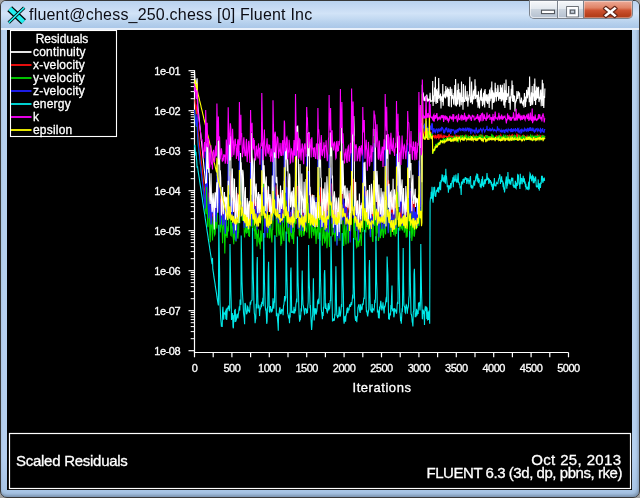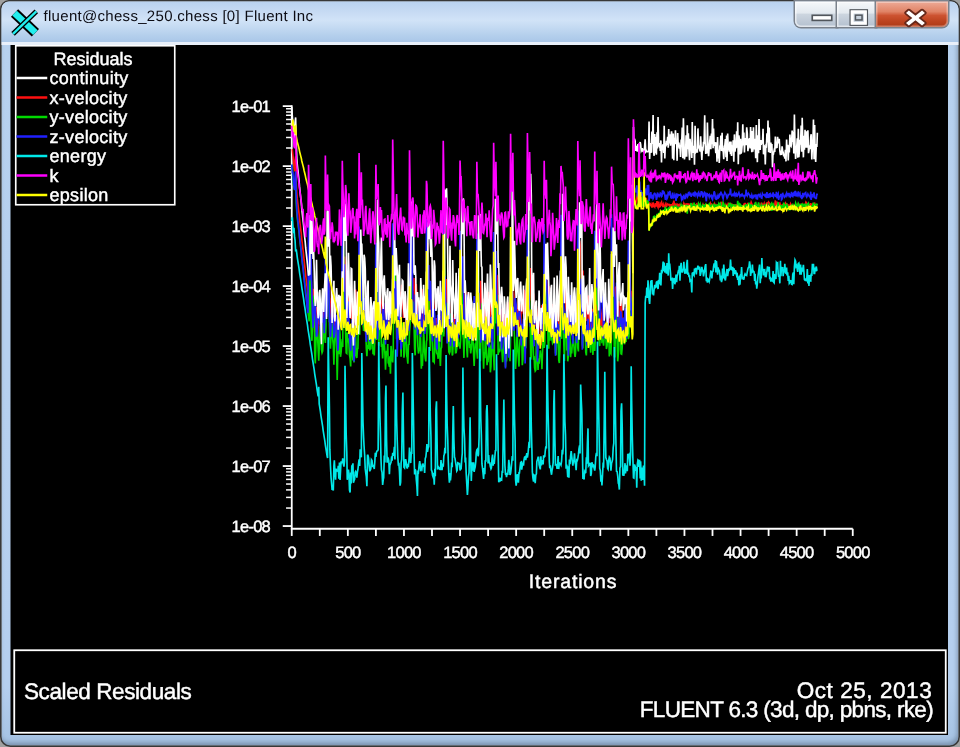--- a/index.html
+++ b/index.html
@@ -2,21 +2,21 @@
 <html><head><meta charset="utf-8"><style>
 html,body{margin:0;padding:0;width:640px;height:498px;background:#a0a0a0;overflow:hidden;
   font-family:"Liberation Sans",sans-serif;}
 #win{position:absolute;left:0;top:0;width:638px;height:496px;border:1px solid #383838;border-radius:6px 6px 7px 7px;
   background:linear-gradient(#b7d1ee 0%,#b5cfee 92%,#a7c4e4 99%);
   box-shadow:inset 0 1px 0 rgba(255,255,255,.75),inset -1px -2px 3px rgba(40,55,75,.35);}
 #title{position:absolute;left:1px;top:1px;width:638px;height:27px;border-radius:5px 5px 0 0;
   background:linear-gradient(180deg,#b9d2ef 0%,#c9dcf4 30%,#d1e3f7 46%,#c7dcf3 60%,#b4cfec 84%,#aac7e8 100%);}
 #hl{position:absolute;left:1px;top:28px;width:638px;height:1.6px;background:#e9f0fa;}
 #content{position:absolute;left:7px;top:30px;width:625px;height:460px;background:#000;}
-#ttext{position:absolute;left:29px;top:6px;font-size:10px;letter-spacing:0.2px;color:#0c0c14;}
+#ttext{position:absolute;left:29px;top:6px;font-size:16px;letter-spacing:0.2px;color:#0c0c14;}
 .btn{position:absolute;top:1px;height:17px;}
 #bmin{left:530px;width:28px;border-radius:0 0 0 4px;}
 #bmax{left:558px;width:26px;}
 #bclose{left:584px;width:48px;border-radius:0 0 4px 0;}
 #bmin,#bmax{background:linear-gradient(#f6f8fa 0%,#e3e9ef 45%,#ccd5df 50%,#b4c0cf 100%);
   box-shadow:inset 0 0 0 1px rgba(255,255,255,.6),0 0 0 1px #7b828c;}
 #bclose{background:linear-gradient(#edab98 0%,#e08366 40%,#cd5331 55%,#bc431f 78%,#ad3a16 100%);
   box-shadow:inset 0 0 0 1px rgba(255,255,255,.35),0 0 0 1px #7b828c;}
 </style></head>
 <body>

